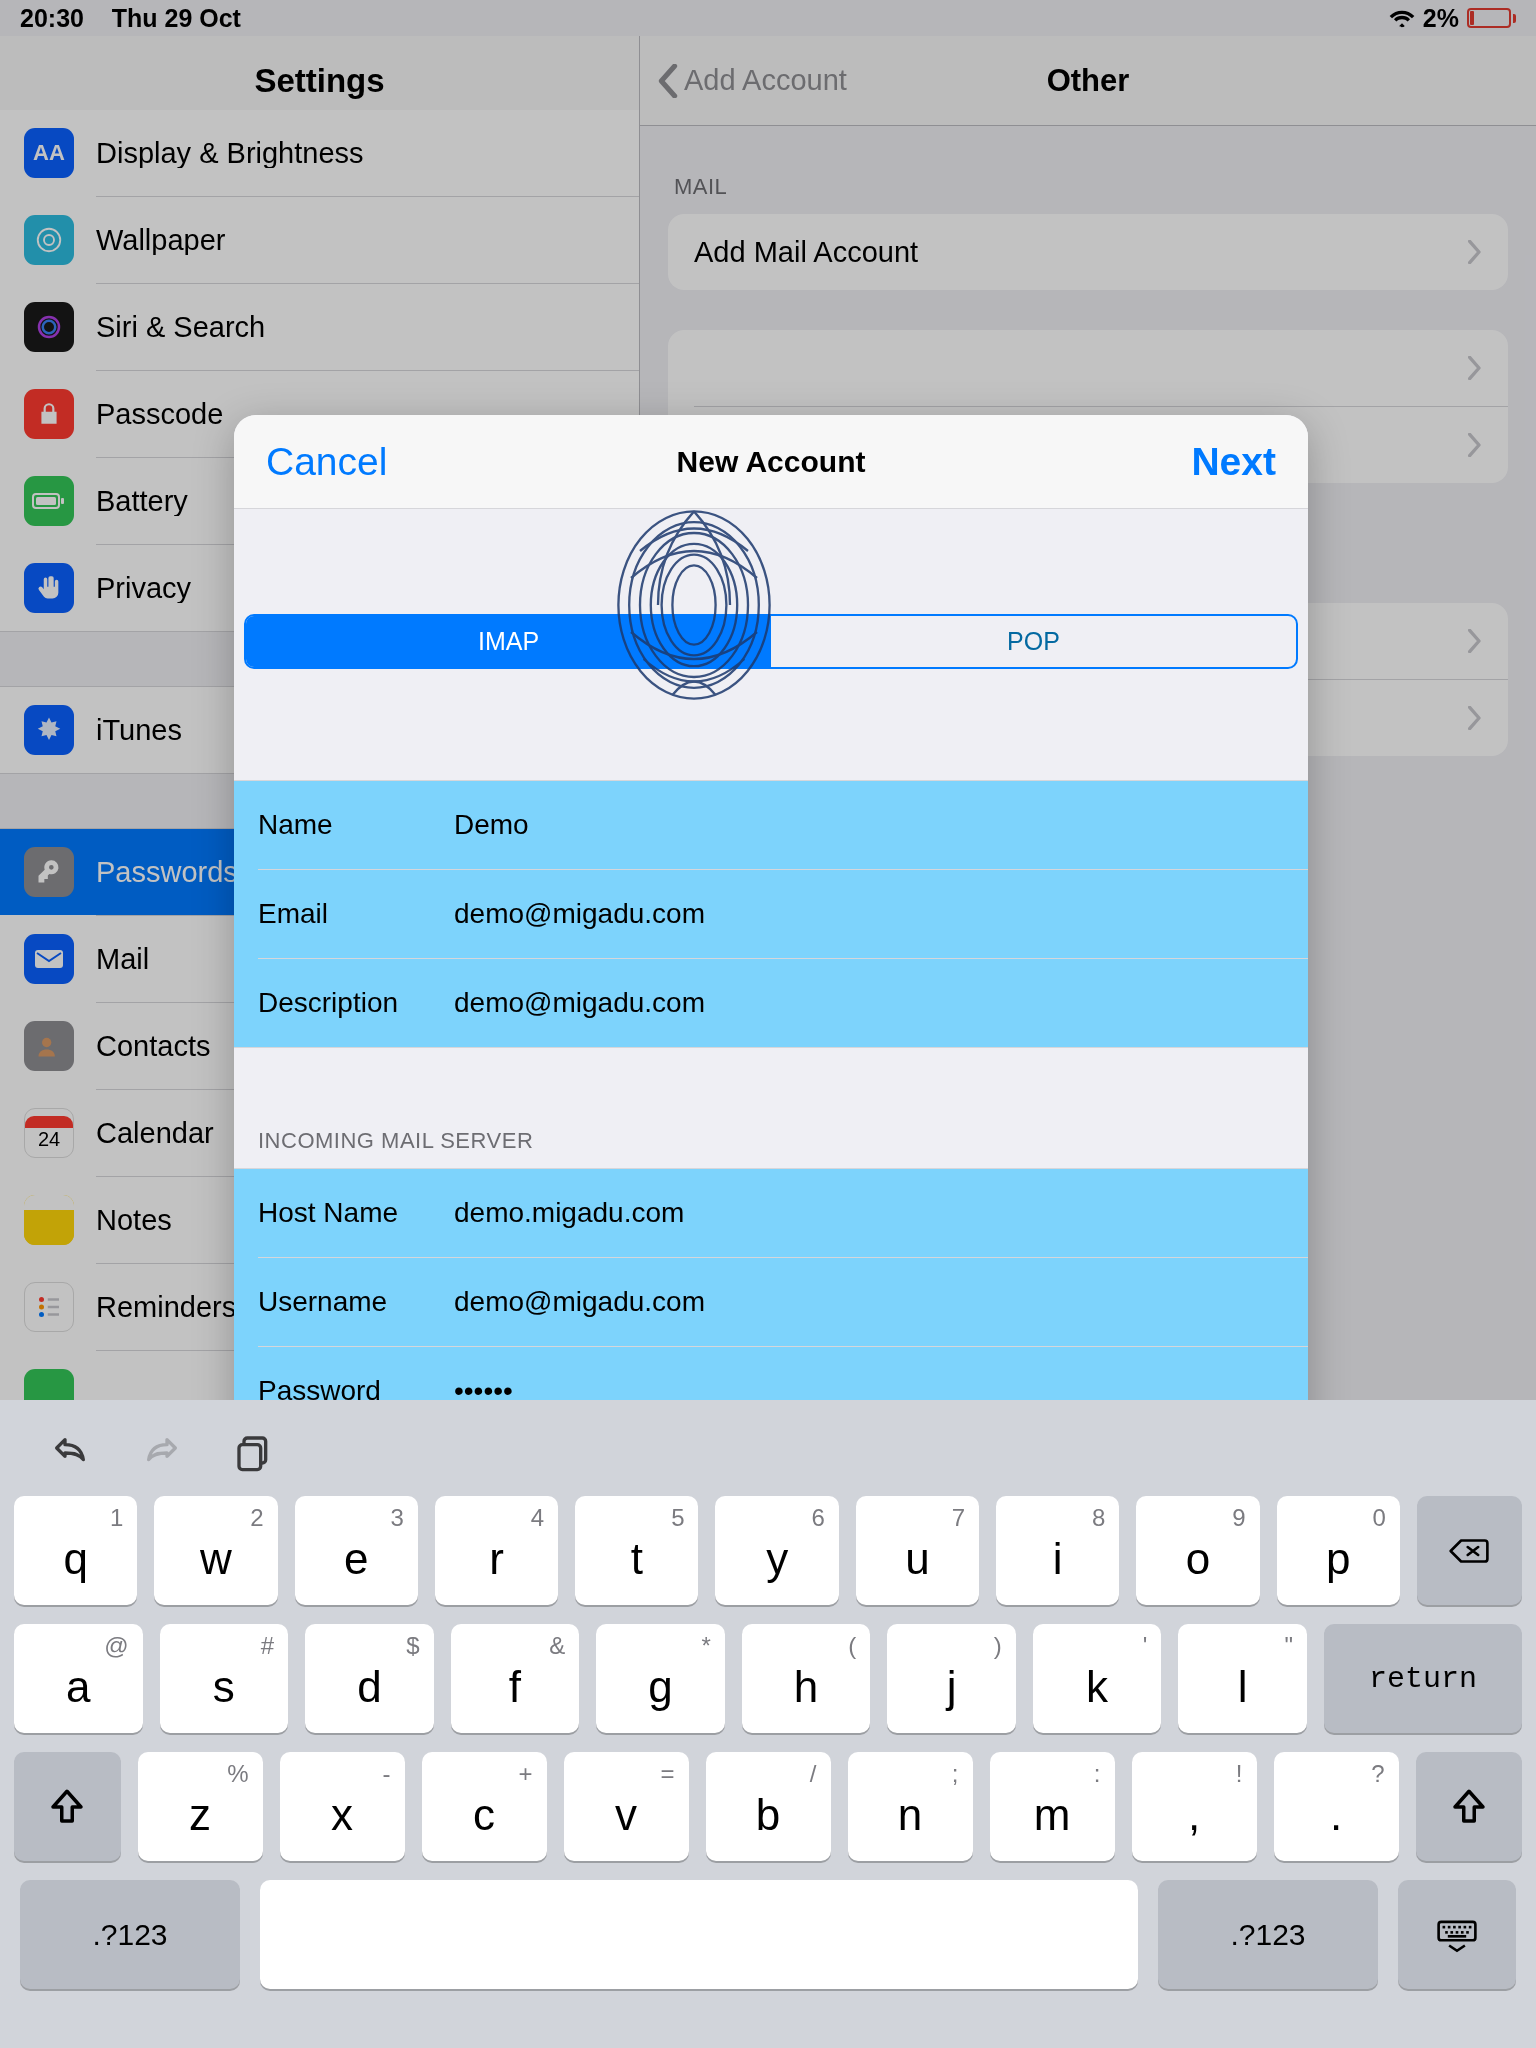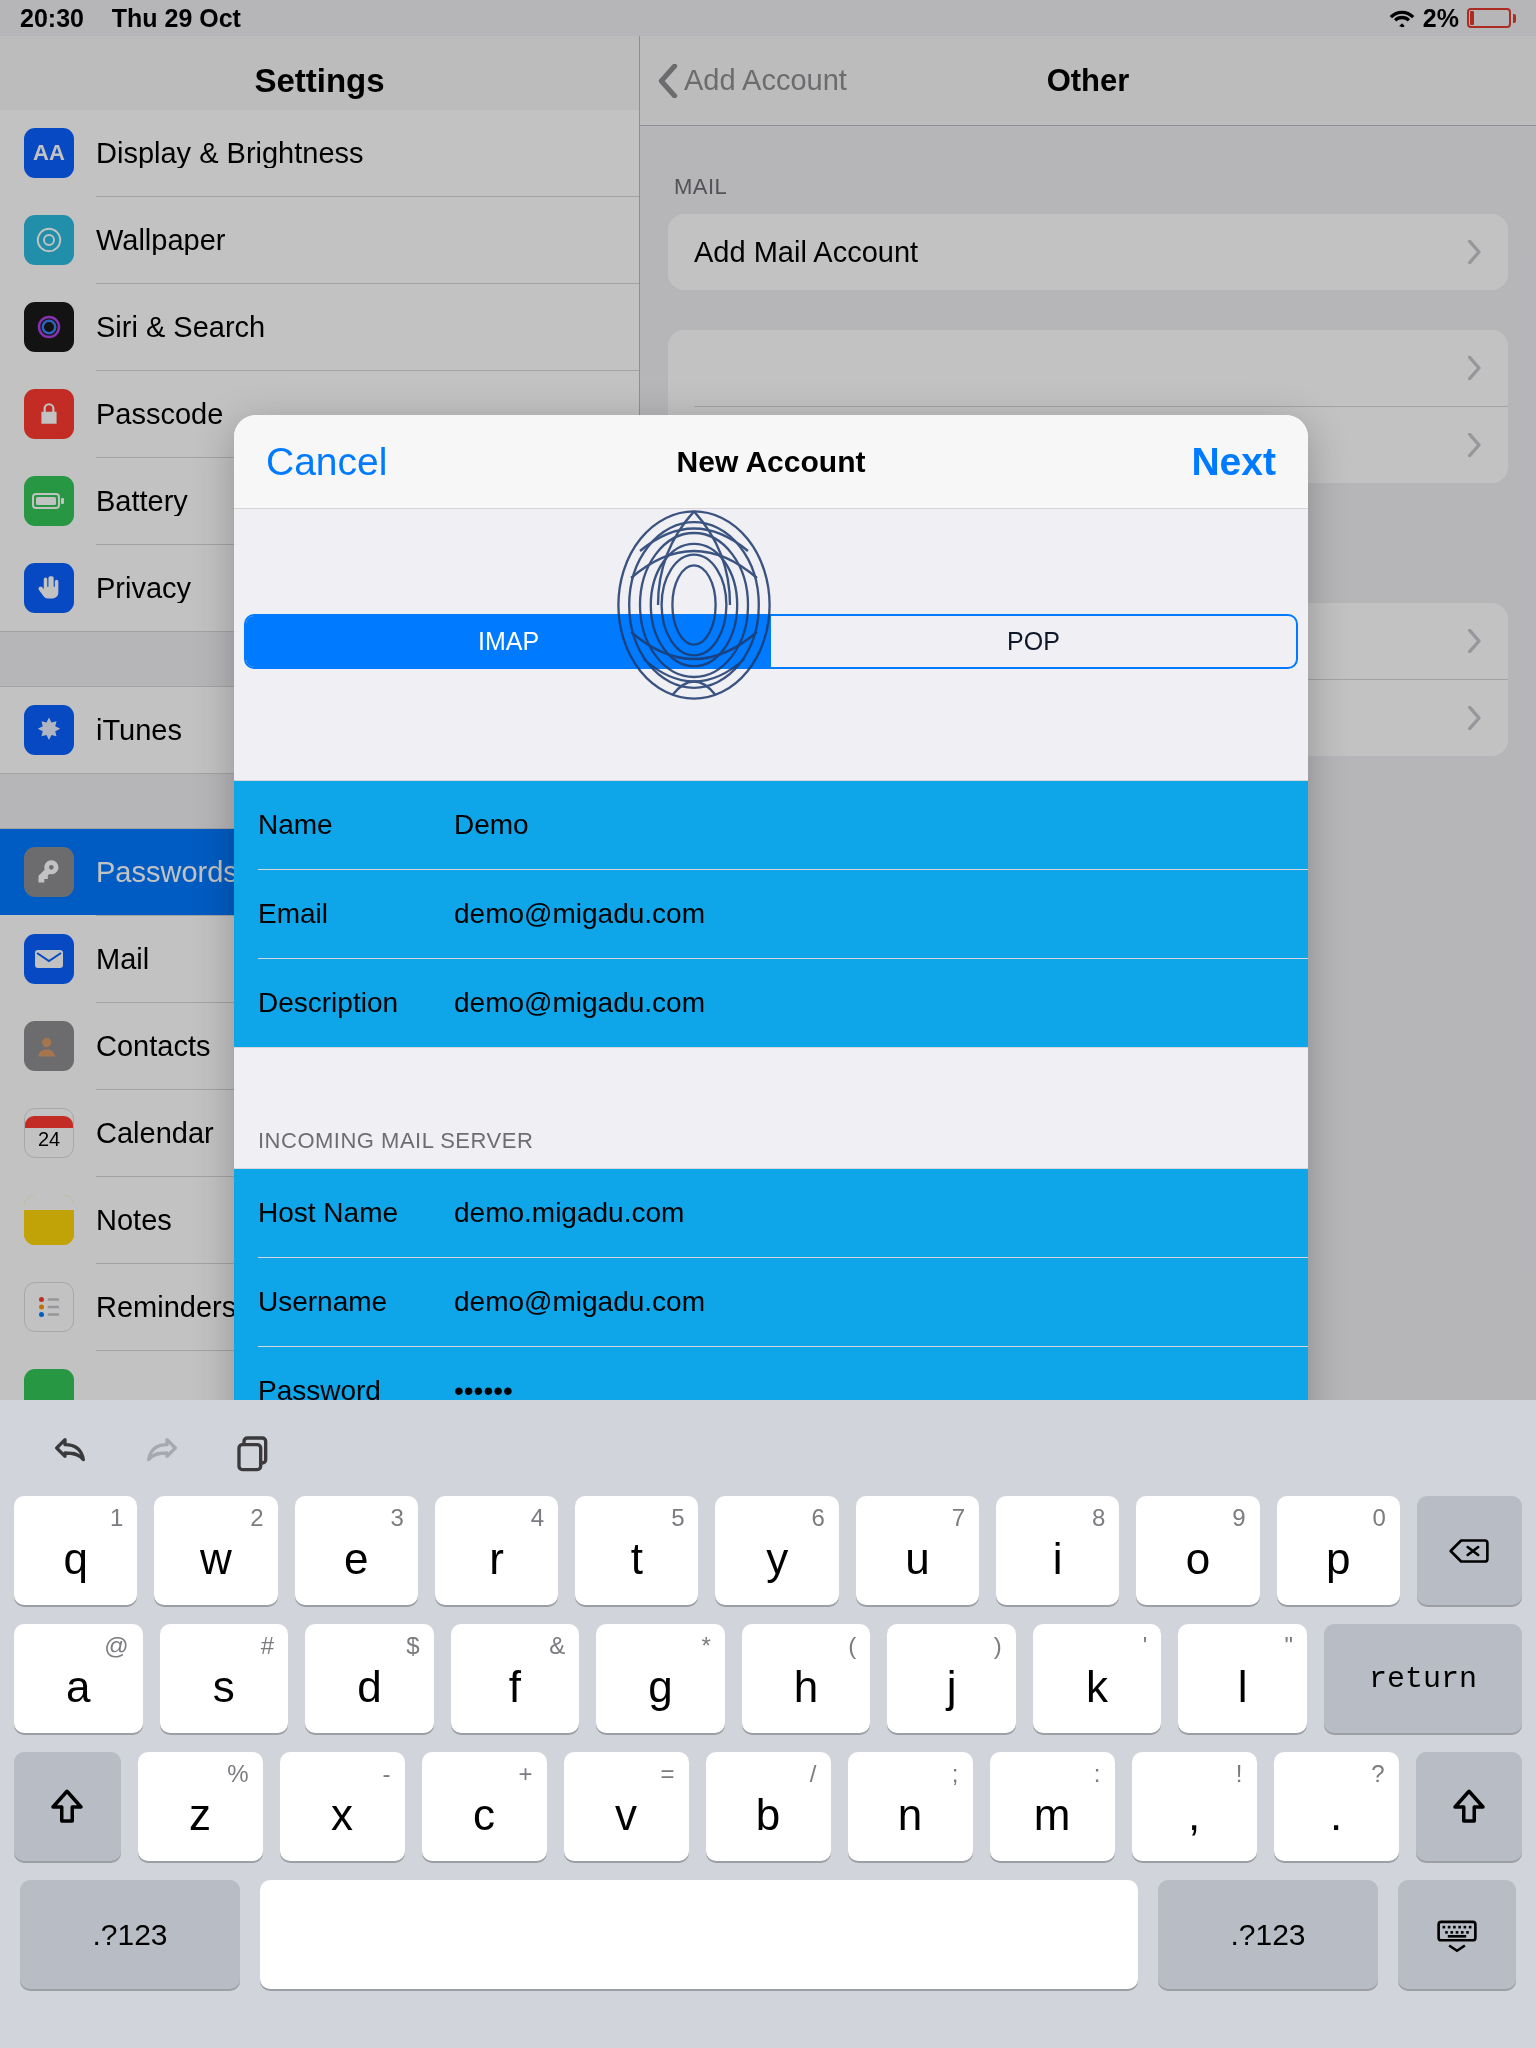--- a/index.html
+++ b/index.html
@@ -68,24 +68,24 @@
   
   .modal { position: absolute; left: 234px; top: 415px; width: 1074px; height: 1345px; background: #efeff4; border-radius: 22px 22px 0 0; box-shadow: 0 10px 40px rgba(0,0,0,0.25); overflow: hidden; }
   .modal-header { height: 94px; border-bottom: 1px solid #d6d6da; background: #f7f7f7; display: flex; align-items: center; justify-content: space-between; padding: 0 32px; position: relative; }
   .modal-cancel, .modal-next { font-size: 39px; color: #007aff; }
   .modal-next { font-weight: 600; }
   .modal-title { position: absolute; left: 0; right: 0; text-align: center; font-size: 30px; font-weight: 700; pointer-events: none; }
 
   .modal-body { padding-top: 90px; }
   .seg-wrap { padding: 15px 10px; }
   .seg { display: flex; height: 55px; border: 2px solid #007aff; border-radius: 10px; overflow: hidden; }
-  .seg .opt { flex: 1; display: flex; align-items: center; justify-content: center; font-size: 25px; color: #0f172a; }
+  .seg .opt { flex: 1; display: flex; align-items: center; justify-content: center; font-size: 25px; color: #0369a1; }
   .seg .opt.active { background: #007aff; color: #fff; }
 
-  .form-section { margin-top: 96px; background: #0ea5e9; border-top: 1px solid #d6d6da; border-bottom: 1px solid #d6d6da; }
+  .form-section { margin-top: 96px; background: #7dd3fc; border-top: 1px solid #d6d6da; border-bottom: 1px solid #d6d6da; }
   .form-row { display: flex; align-items: center; height: 88px; padding: 0 24px; }
   .form-label { width: 196px; font-size: 28px; flex: none; }
   .form-value { font-size: 28px; color: #000; }
   .form-sep { height: 1px; background: #d6d6da; margin-left: 24px; }
 
   .modal-section-header { font-size: 22px; color: #6d6d72; letter-spacing: 0.5px; padding: 80px 24px 14px; text-transform: uppercase; }
 
   
   .fingerprint { position: absolute; left: 370px; top: 80px; width: 180px; height: 220px; pointer-events: none; opacity: 0.95; }
 

